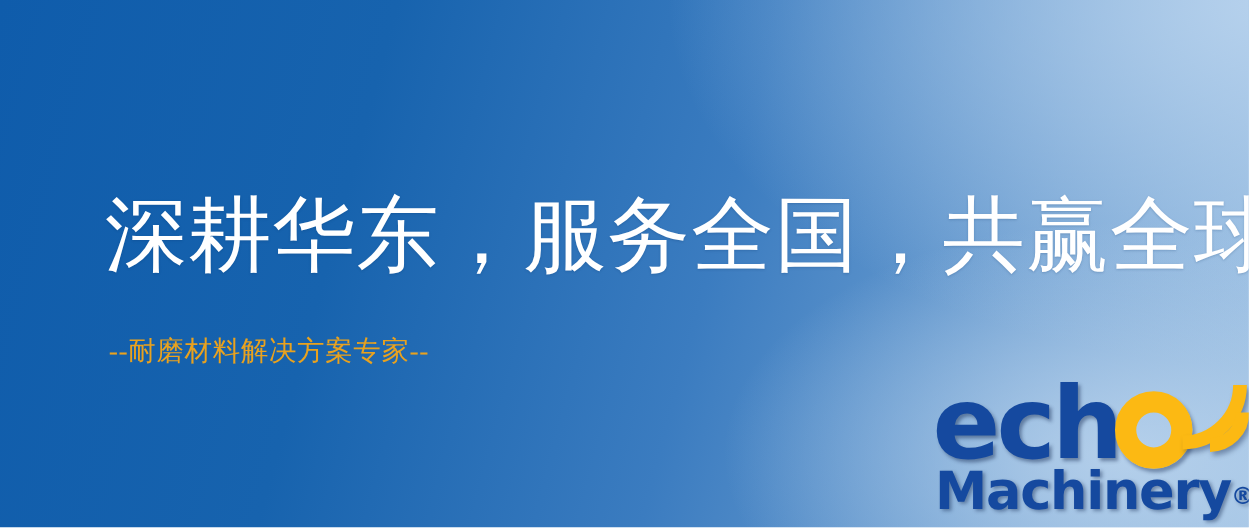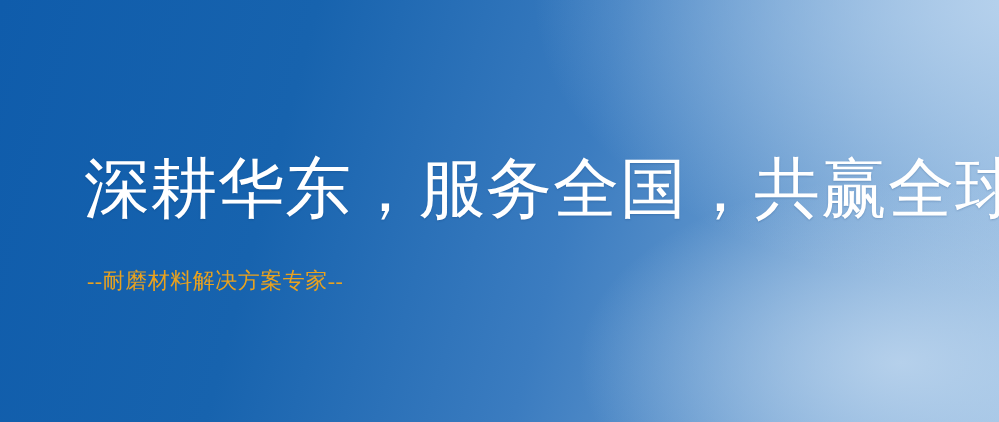--- a/index.html
+++ b/index.html
@@ -111,14 +111,32 @@
 </style>
 </head>
 <body>
 
 <div id="banner">
 
   <div id="headline">深耕华东，服务全国，共赢全球</div>
 
   <div id="subtitle">--耐磨材料解决方案专家--</div>
 
+  <div id="logo">
+
+    <div class="logo-wordmark">
+      <span class="logo-echo-text">ech</span>
+
+      <span class="logo-o-ring"></span>
+
+      <svg class="logo-arcs" viewBox="0 0 72 72">
+        <path d="M 16 62 A 46 46 0 0 0 62 16" fill="none" stroke="#fcb913" stroke-width="11" stroke-linecap="butt"></path>
+        <path d="M 38 64 A 26 26 0 0 0 64 38" fill="none" stroke="#fcb913" stroke-width="11" stroke-linecap="butt"></path>
+      </svg>
+    </div>
+
+    <div class="logo-machinery-text">
+      <span>Machinery</span><span class="logo-reg-mark">®</span>
+    </div>
+
+  </div>
 
 </div>
 
 </body></html>

